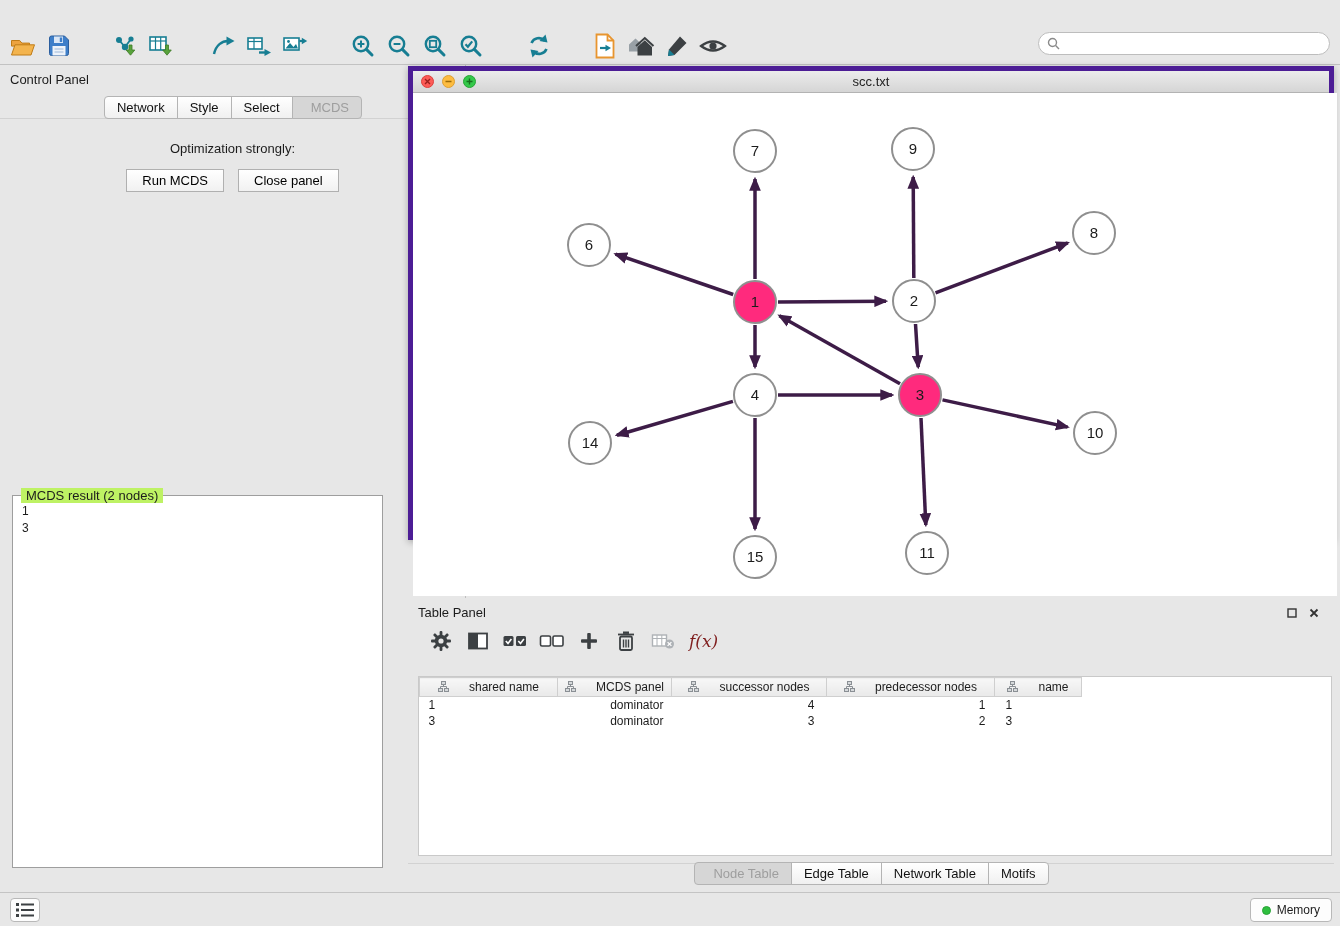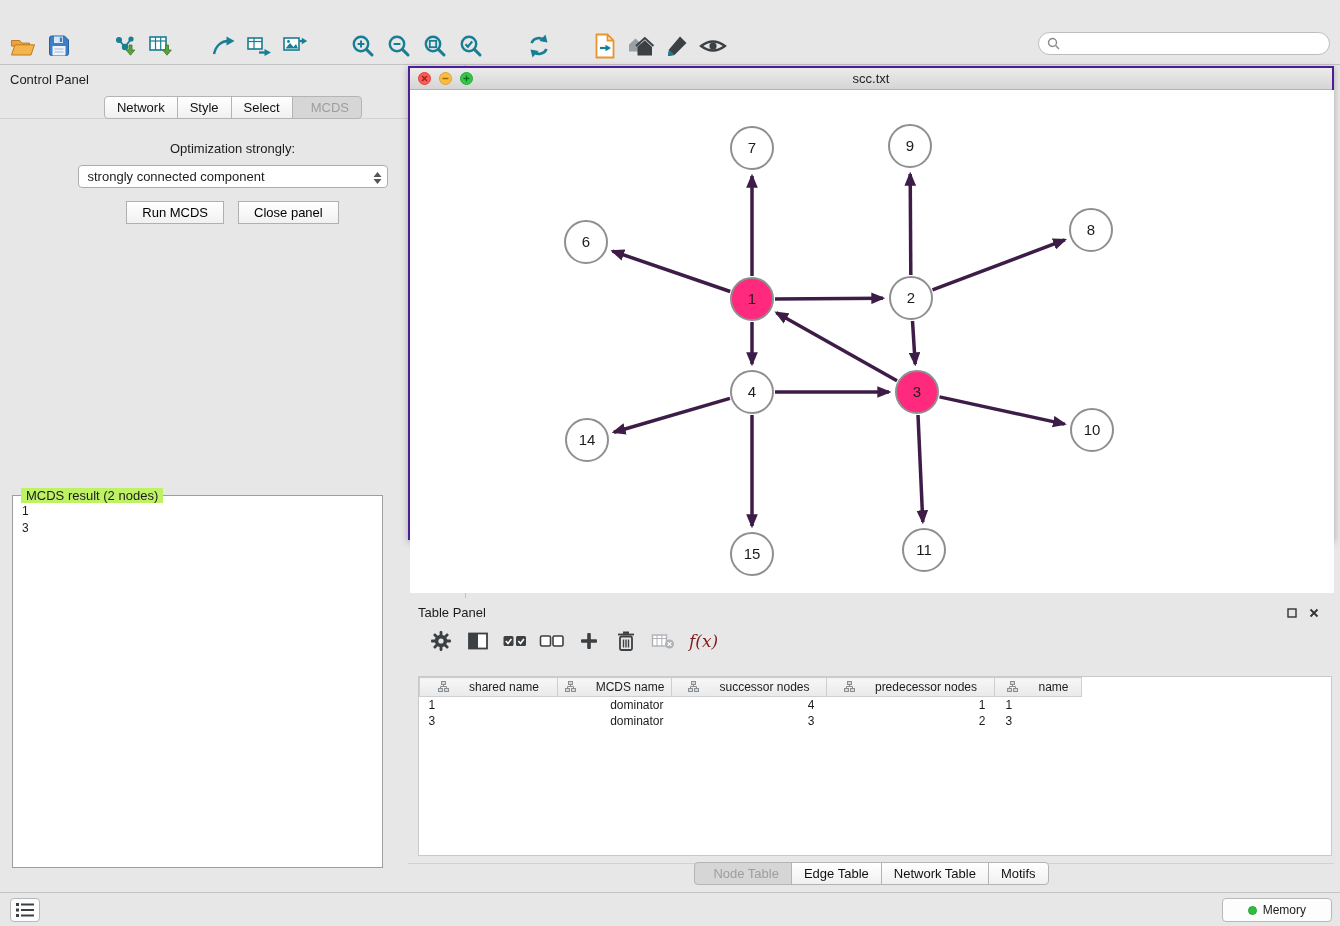--- a/index.html
+++ b/index.html
@@ -40,21 +40,21 @@
   .dd-arrows{position:absolute;right:5px;top:4px;}
   .btn-row{display:flex;justify-content:center;gap:14px;margin-top:13px;}
   .push-btn{background:linear-gradient(#ffffff,#f1f1f1);border:1px solid #b0b0b0;border-radius:0;
     padding:3px 15px;font-size:13px;cursor:default;font-family:inherit;}
   .result-group{position:absolute;left:12px;top:430px;width:371px;height:373px;
     border:1px solid #9e9e9e;background:#fff;}
   .result-legend{position:absolute;top:-8px;left:8px;background:#bef264;padding:0 5px;font-size:13px;}
   .result-text{padding:7px 9px;font-size:12px;line-height:17px;white-space:pre;}
   
   .net-window{position:absolute;left:408px;top:66px;width:926px;height:474px;background:#a21caf;
-    border:2px solid #4c1d95;box-shadow:0 2px 7px rgba(0,0,0,.28);}
+    border:5px solid #4c1d95;box-shadow:0 2px 7px rgba(0,0,0,.28);}
   .net-titlebar{position:relative;height:22px;background:linear-gradient(#ececec,#d5d5d5);
     border-bottom:1px solid #b3b3b3;text-align:center;font-size:13px;line-height:22px;color:#222;}
   .traffic{position:absolute;left:8px;top:4px;display:flex;gap:8px;}
   .tl{width:13px;height:13px;border-radius:50%;display:flex;align-items:center;justify-content:center;cursor:default;}
   .tl.red{background:#fc5b57;border:1px solid #dd403c;}
   .tl.yellow{background:#fdbc40;border:1px solid #dd9f33;}
   .tl.green{background:#34c84a;border:1px solid #28a537;}
   .net-canvas{width:924px;height:503px;display:block;background:#fff;}
   
   .table-panel{position:absolute;left:408px;top:598px;width:926px;height:292px;background:#e7e7e7;}
@@ -72,21 +72,21 @@
   .node-table td.c2{text-align:right;padding-right:12px;}
   .node-table td.c3{text-align:right;padding-right:9px;}
   .node-table td.c4{text-align:left;padding-left:11px;}
   .bottom-tabs{position:absolute;left:0;right:0;bottom:5px;display:flex;justify-content:center;z-index:1;}
   .bottom-hairline{position:absolute;left:0;right:0;bottom:26px;height:1px;background:#d2d2d2;}
   
   .status-bar{position:absolute;left:0;right:0;bottom:0;height:34px;border-top:1px solid #c4c4c4;background:#e7e7e7;}
   .status-left{position:absolute;left:10px;top:5px;width:30px;height:24px;background:#fdfdfd;
     border:1px solid #b8b8b8;border-radius:4px;display:flex;align-items:center;justify-content:center;cursor:default;}
   .memory-btn{position:absolute;right:8px;top:5px;height:24px;background:#fdfdfd;border:1px solid #b8b8b8;
-    border-radius:4px;display:flex;align-items:center;gap:6px;padding:0 25px;font-size:12px;cursor:default;}
+    border-radius:4px;display:flex;align-items:center;gap:6px;padding:0 11px;font-size:12px;cursor:default;}
   .mem-dot{width:9px;height:9px;border-radius:50%;background:#2fbf3f;border:1px solid #28a337;}
 </style>
 </head>
 <body>
 
 <div id="window">
 
 
   <div class="toolbar">
     <div class="tb-group" style="margin-left:5px;">
@@ -251,27 +251,20 @@
         </span>
     </div>
     <div class="cp-tabs">
         <div class="seg-tab first">Network</div>
         <div class="seg-tab">Style</div>
         <div class="seg-tab">Select</div>
         <div class="seg-tab last active">MCDS</div>
       </div>
     <div class="hairline"></div>
     <div class="opt-label">Optimization strongly:</div>
-    <div class="dropdown">
-      <span>strongly connected component</span>
-      <span class="dd-arrows"><svg width="9" height="14" viewBox="0 0 9 14">
-            <polygon points="4.5,1 8.5,6 0.5,6" fill="#555"></polygon>
-            <polygon points="4.5,13 8.5,8 0.5,8" fill="#555"></polygon>
-          </svg></span>
-    </div>
     <div class="btn-row">
       <button class="push-btn">Run MCDS</button>
       <button class="push-btn">Close panel</button>
     </div>
     <div class="result-group">
       <span class="result-legend">MCDS result (2 nodes)</span>
       <div class="result-text">1
 3</div>
     </div>
   </div>
@@ -464,21 +457,21 @@
                   </g>
                   <path d="M5.5 3.5 v2 M2.5 7.5 v-2 h6 v2" stroke="#8a8f94" fill="none"></path>
                 </svg><span>shared name</span></th>
               <th><svg width="11" height="11" viewBox="0 0 11 11" style="vertical-align:-1px">
                   <g stroke="#8a8f94" fill="#d6d9db" stroke-width="1">
                     <rect x="3.5" y="0.5" width="4" height="3"></rect>
                     <rect x="0.5" y="7.5" width="4" height="3"></rect>
                     <rect x="6.5" y="7.5" width="4" height="3"></rect>
                   </g>
                   <path d="M5.5 3.5 v2 M2.5 7.5 v-2 h6 v2" stroke="#8a8f94" fill="none"></path>
-                </svg><span>MCDS name</span></th>
+                </svg><span>MCDS panel</span></th>
               <th><svg width="11" height="11" viewBox="0 0 11 11" style="vertical-align:-1px">
                   <g stroke="#8a8f94" fill="#d6d9db" stroke-width="1">
                     <rect x="3.5" y="0.5" width="4" height="3"></rect>
                     <rect x="0.5" y="7.5" width="4" height="3"></rect>
                     <rect x="6.5" y="7.5" width="4" height="3"></rect>
                   </g>
                   <path d="M5.5 3.5 v2 M2.5 7.5 v-2 h6 v2" stroke="#8a8f94" fill="none"></path>
                 </svg><span>successor nodes</span></th>
               <th><svg width="11" height="11" viewBox="0 0 11 11" style="vertical-align:-1px">
                   <g stroke="#8a8f94" fill="#d6d9db" stroke-width="1">

